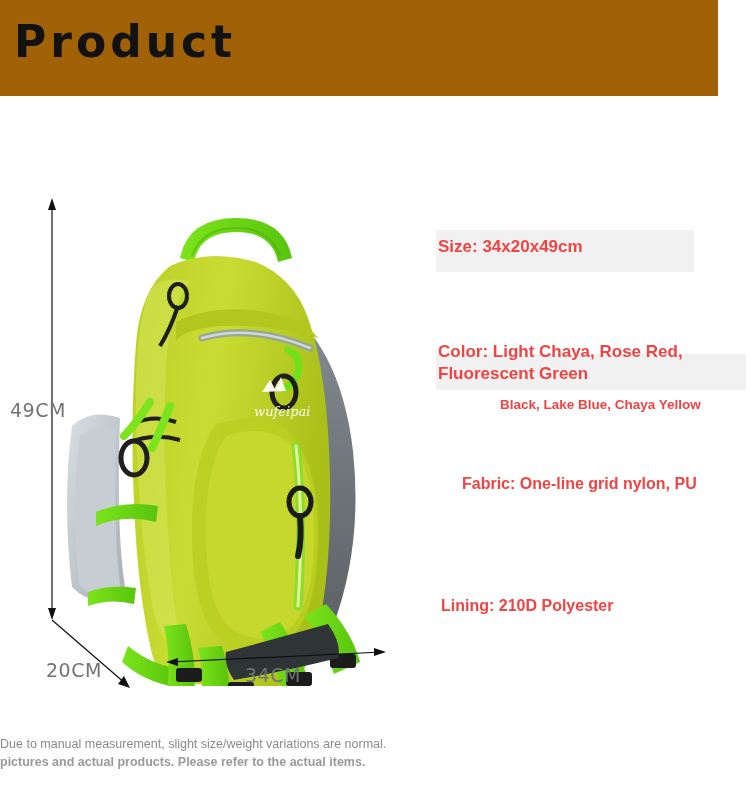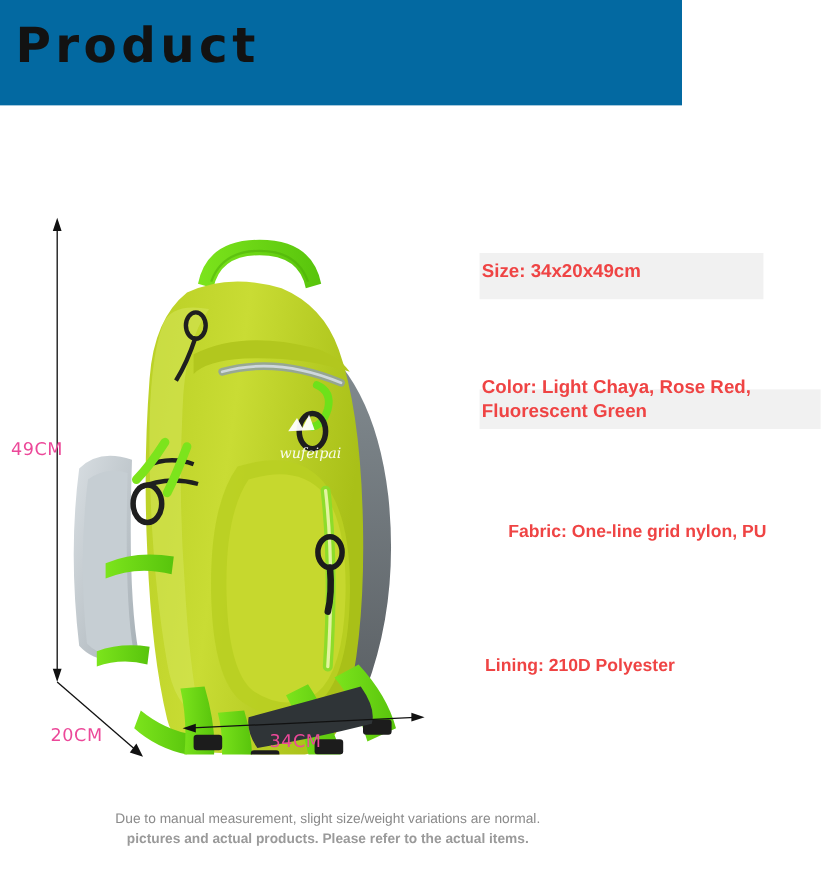--- a/index.html
+++ b/index.html
@@ -14,22 +14,22 @@
     width: 750px;
     height: 811px;
     background: #ffffff;
     overflow: hidden;
   }
 
   
   .header-bar {
     position: absolute;
     left: 0; top: 0;
-    width: 620px; height: 96px;
-    background: #0369a1;
+    width: 718px; height: 96px;
+    background: #a16207;
   }
   .header-title {
     position: absolute;
     left: 22px; top: 46px;
     font-size: 15.5px;
     font-weight: bold;
     color: #ffffff;
     letter-spacing: .2px;
   }
   .header-ghost {
@@ -68,22 +68,22 @@
     position: absolute;
     background: #f1f1f1;
   }
   .plate-1 { left: 436px; top: 134px; width: 258px; height: 42px; }
   .plate-2 { left: 436px; top: 258px; width: 310px; height: 36px; }
 
   
   .dim-label {
     position: absolute;
     font-family: "DejaVu Sans", sans-serif;
-    font-size: 16px;
-    color: #ec4899;
+    font-size: 19px;
+    color: #737373;
     letter-spacing: .5px;
   }
   .dim-49 { left: 10px; top: 303px; }
   .dim-20 { left: 46px; top: 563px; }
   .dim-34 { left: 245px; top: 568px; }
 
   svg.dims {
     position: absolute;
     left: 0; top: 0;
     width: 750px; height: 625px;
@@ -96,21 +96,21 @@
     left: 30px; top: 10px;
     width: 400px; height: 580px;
   }
 
   
   .footer {
     position: absolute;
     left: 0; top: 721px;
     width: 596px; height: 90px;
     background: #ffffff;
-    text-align: center;
+    text-align: left;
   }
   .foot-line {
     font-size: 12.5px;
     color: #8a8a8a;
     line-height: 1.45;
   }
   .foot-line.l1 { padding-top: 14px; }
   .foot-line.l2,
   .foot-line.l3 {
     color: #9a9a9a;
@@ -240,20 +240,21 @@
       <polygon points="166,566 178,562 178,570" fill="#111"></polygon>
       <polygon points="386,556 374,552 374,560" fill="#111"></polygon>
     </svg>
 
     <div class="dim-label dim-49">49CM</div>
     <div class="dim-label dim-20">20CM</div>
     <div class="dim-label dim-34">34CM</div>
 
     <div class="spec spec-size">Size: 34x20x49cm</div>
     <div class="spec spec-color">Color: Light Chaya, Rose Red, Fluorescent Green</div>
+    <div class="spec spec-color2">Black, Lake Blue, Chaya Yellow</div>
     <div class="spec spec-fabric">Fabric: One-line grid nylon, PU</div>
     <div class="spec spec-lining">Lining: 210D Polyester</div>
   </div>
 
   <div class="footer">
     <div class="foot-line l1">Due to manual measurement, slight size/weight variations are normal.</div>
     <div class="foot-line l3">pictures and actual products. Please refer to the actual items.</div>
   </div>
 
 </div>

